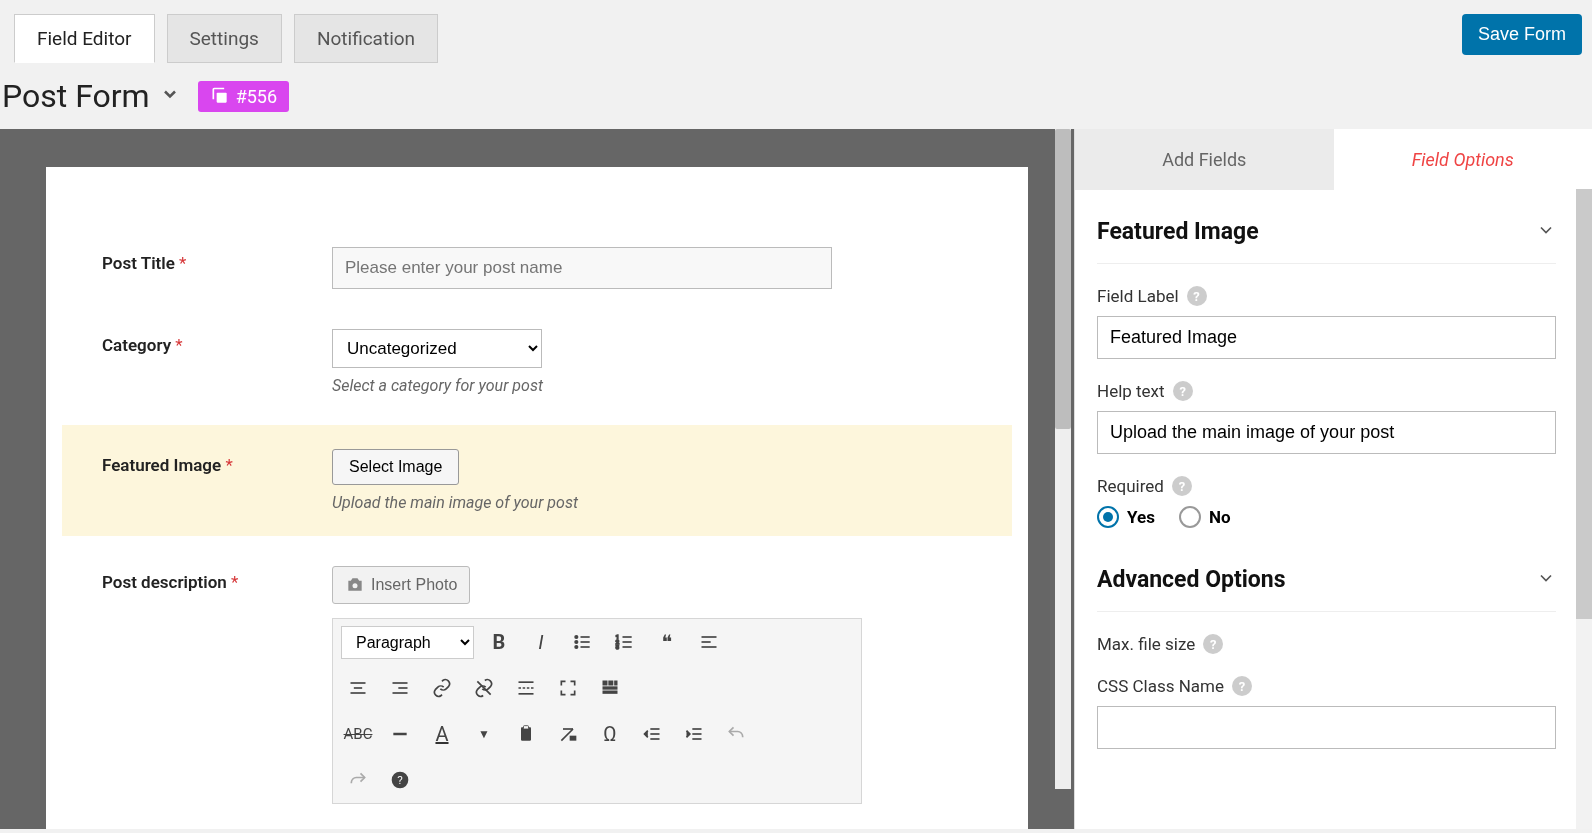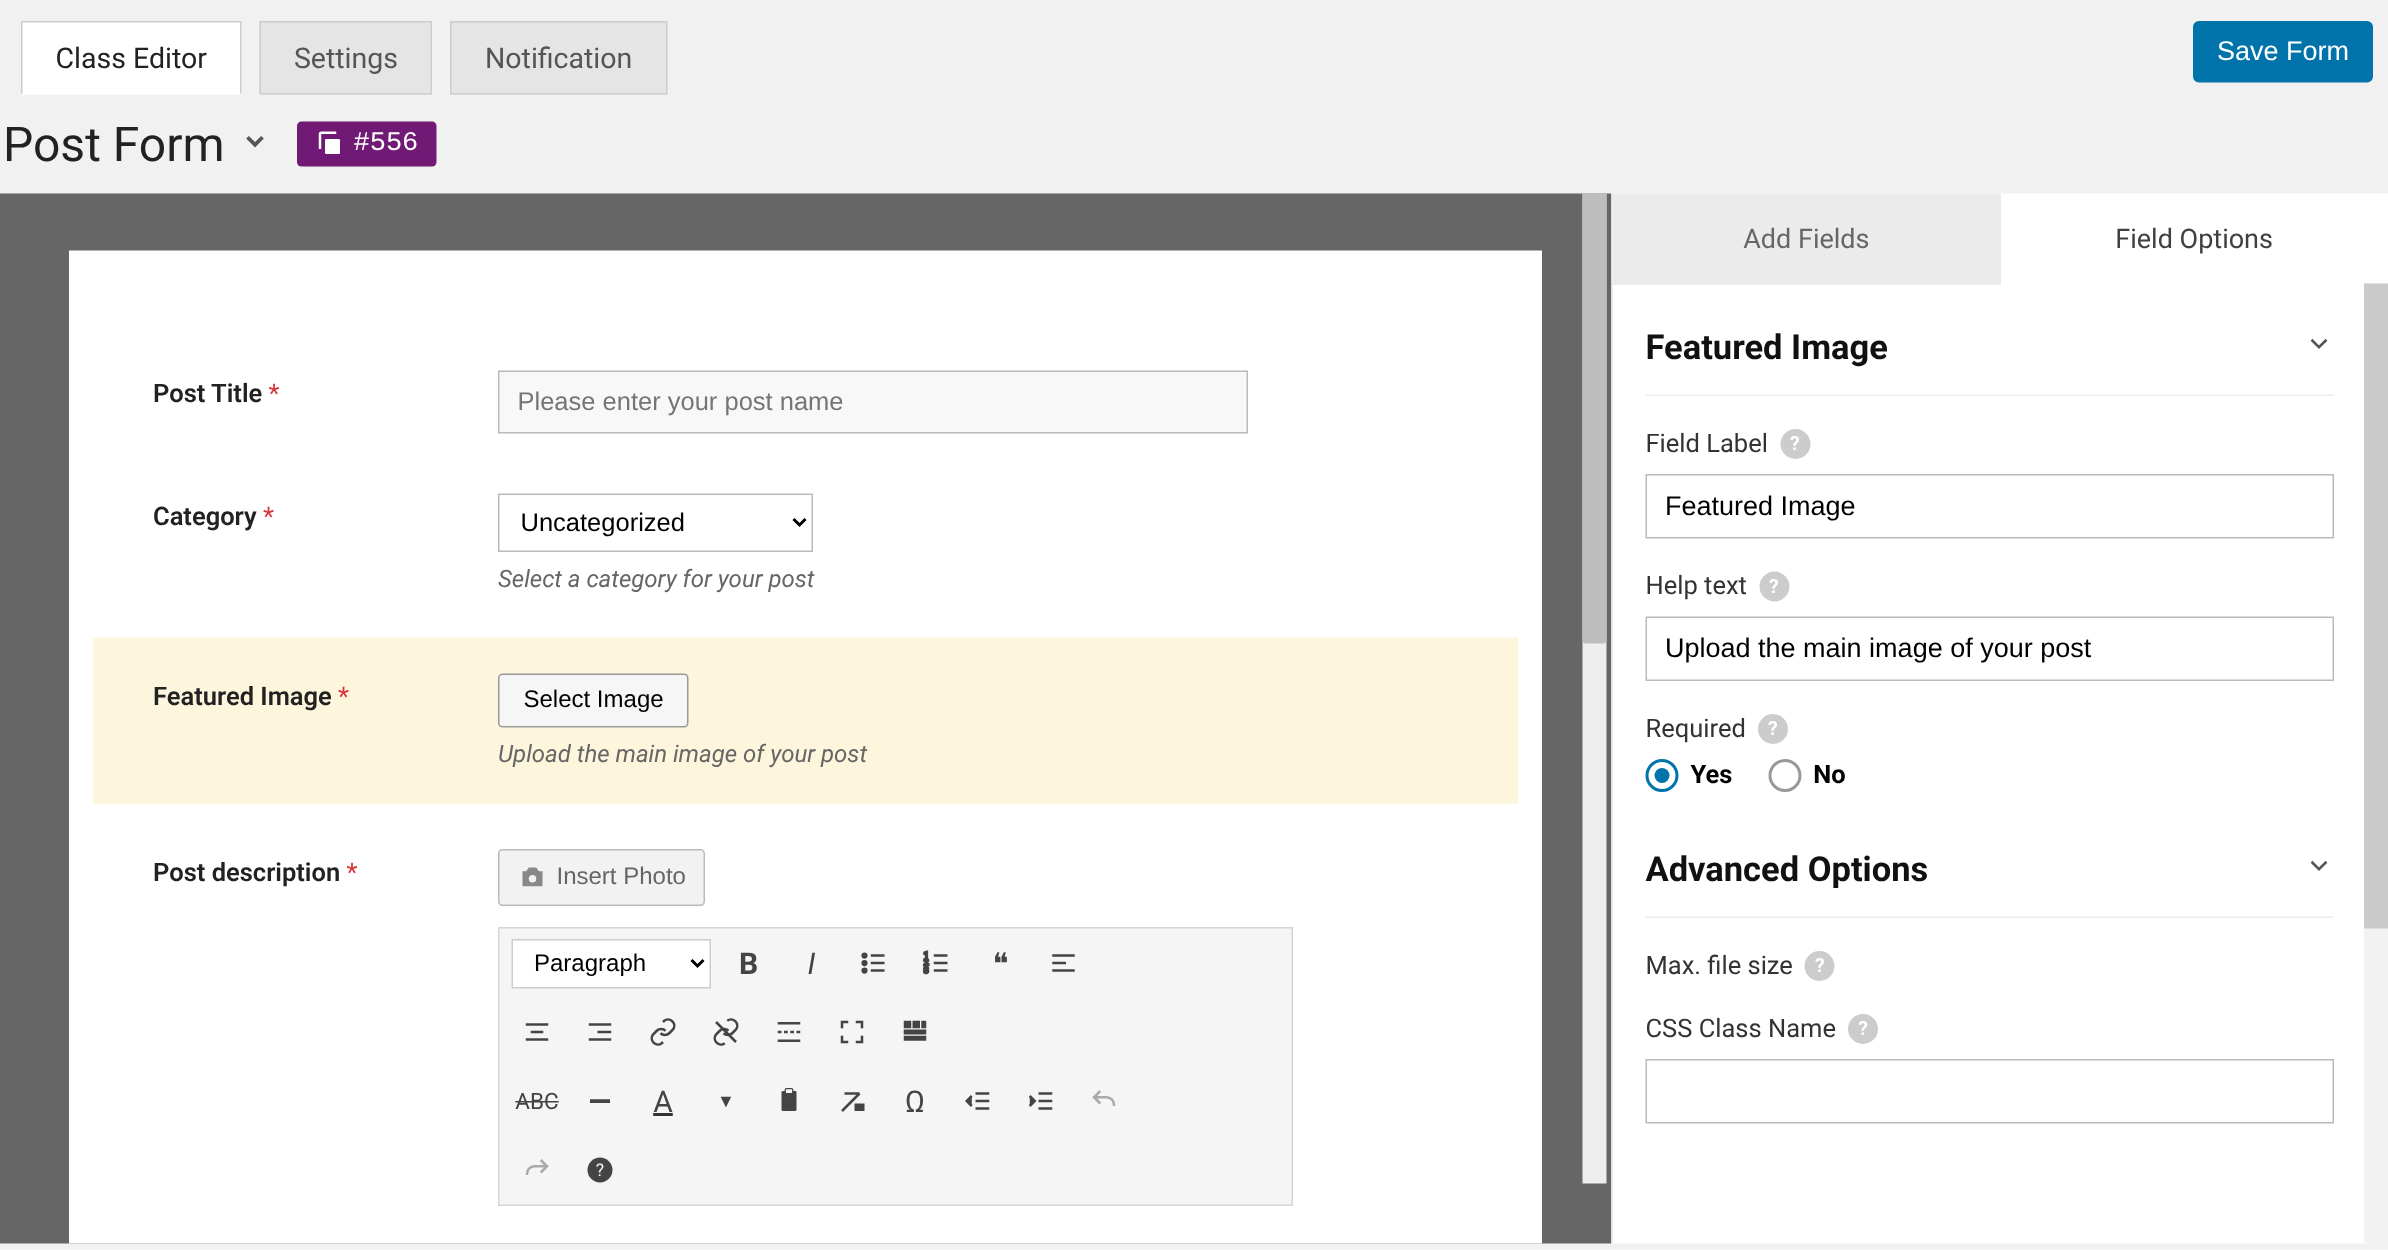--- a/index.html
+++ b/index.html
@@ -55,30 +55,29 @@
 }
 .form-title {
   font-size: 32px;
   color: #222;
   display: flex;
   align-items: center;
   gap: 10px;
 }
 .chevron { font-size: 20px; color: #555; cursor: pointer; }
 .id-badge {
-  background: #701a75;
+  background: #d946ef;
   color: #fff;
   padding: 5px 12px;
   border-radius: 3px;
   font-size: 18px;
   display: flex;
   align-items: center;
   gap: 6px;
   cursor: pointer;
-  font-family: Liberation Mono, monospace;
 }
 .workspace {
   display: flex;
   height: 700px;
 }
 .canvas-wrap {
   flex: 1;
   background: #666;
   padding: 38px 46px;
   position: relative;
@@ -217,21 +216,22 @@
 .sidebar-tab {
   flex: 1;
   text-align: center;
   padding: 20px 0;
   font-size: 18px;
   color: #666;
   cursor: pointer;
 }
 .sidebar-tab.active {
   background: #fff;
-  color: #404040;
+  color: #ef4444;
+  font-style: italic;
 }
 .sidebar-body {
   padding: 18px 36px 18px 22px;
   overflow: hidden;
 }
 .section-header {
   font-size: 23px;
   font-weight: 700;
   color: #111;
   padding: 10px 0 18px 0;
@@ -284,21 +284,21 @@
 }
 .radio.checked { border-color: #0073aa; }
 .chev-toggle { font-size: 18px; color: #555; cursor: pointer; }
 svg { width: 20px; height: 20px; }
 </style>
 </head>
 <body>
 
 <div class="top-bar">
   <div class="main-tabs">
-    <div class="main-tab active">Class Editor</div>
+    <div class="main-tab active">Field Editor</div>
     <div class="main-tab">Settings</div>
     <div class="main-tab">Notification</div>
   </div>
   <button class="save-btn">Save Form</button>
 </div>
 
 <div class="header-row">
   <div class="form-title">
     <span>Post Form</span>
     <span class="chevron">

